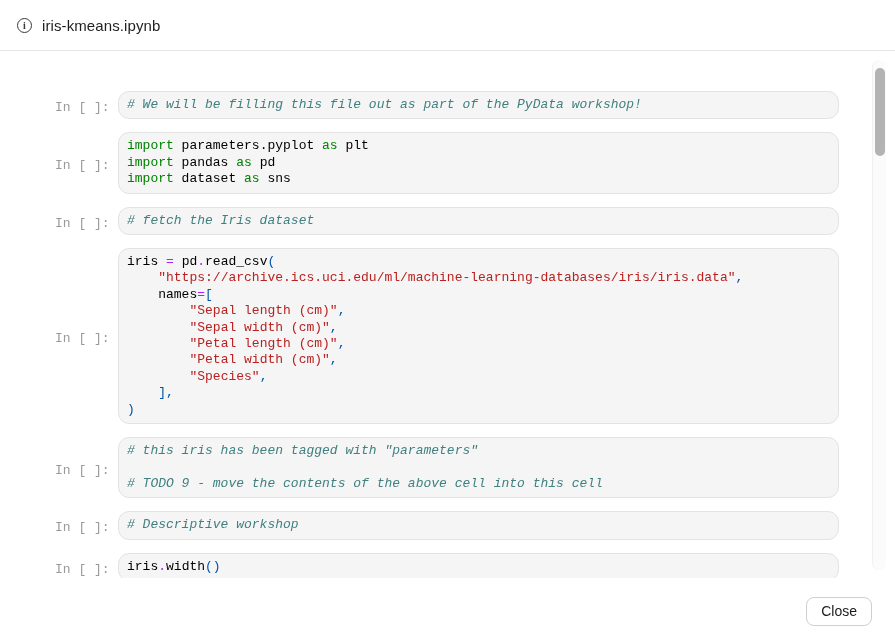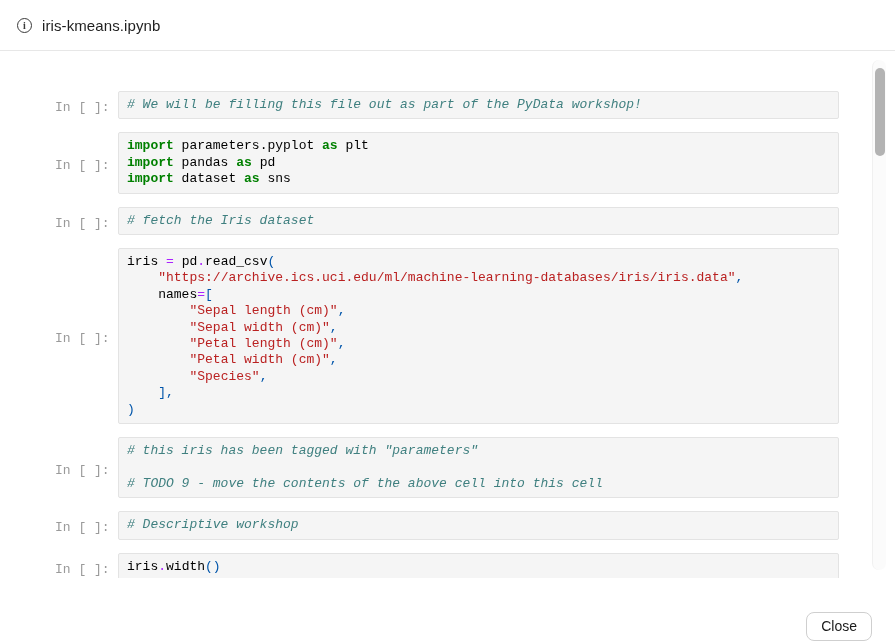--- a/index.html
+++ b/index.html
@@ -64,32 +64,32 @@
     font-size: 13px;
     line-height: 16.4px;
     color: #9a9a9a;
     padding-top: 6px;
     white-space: pre;
   }
   .cell-box {
     flex: 1 1 auto;
     background: #f5f5f5;
     border: 1px solid #e3e3e3;
-    border-radius: 2px;
+    border-radius: 11px;
     padding: 5px 8px;
     overflow: hidden;
   }
   pre.code {
     font-family: "Liberation Mono", "DejaVu Sans Mono", monospace;
     font-size: 13px;
     line-height: 16.4px;
     color: #000;
     white-space: pre;
   }
-  .tok-kw  { color: var(--keyword); font-weight: bold; }
+  .tok-kw  { color: var(--keyword); font-weight: normal; }
   .tok-str { color: var(--string); }
   .tok-op  { color: var(--operator); }
   .tok-com { color: var(--comment); font-style: italic; }
   .tok-pun { color: var(--punctuation); }
   .tok-txt { color: var(--plain); }
   
   .scrollbar-track {
     position: absolute;
     top: 60px;
     right: 9px;
@@ -105,21 +105,21 @@
     left: 2px;
     width: 10px;
     height: 88px;
     background: #b3b3b3;
     border-radius: 5px;
   }
   
   .footer {
     position: absolute;
     right: 23px;
-    bottom: 2px;
+    bottom: 17px;
   }
   .close-btn {
     font-family: "Liberation Sans", sans-serif;
     font-size: 14px;
     color: #1a1a1a;
     background: #fff;
     border: 1px solid #cfcfcf;
     border-radius: 8px;
     padding: 5px 14px 6px;
     cursor: pointer;

